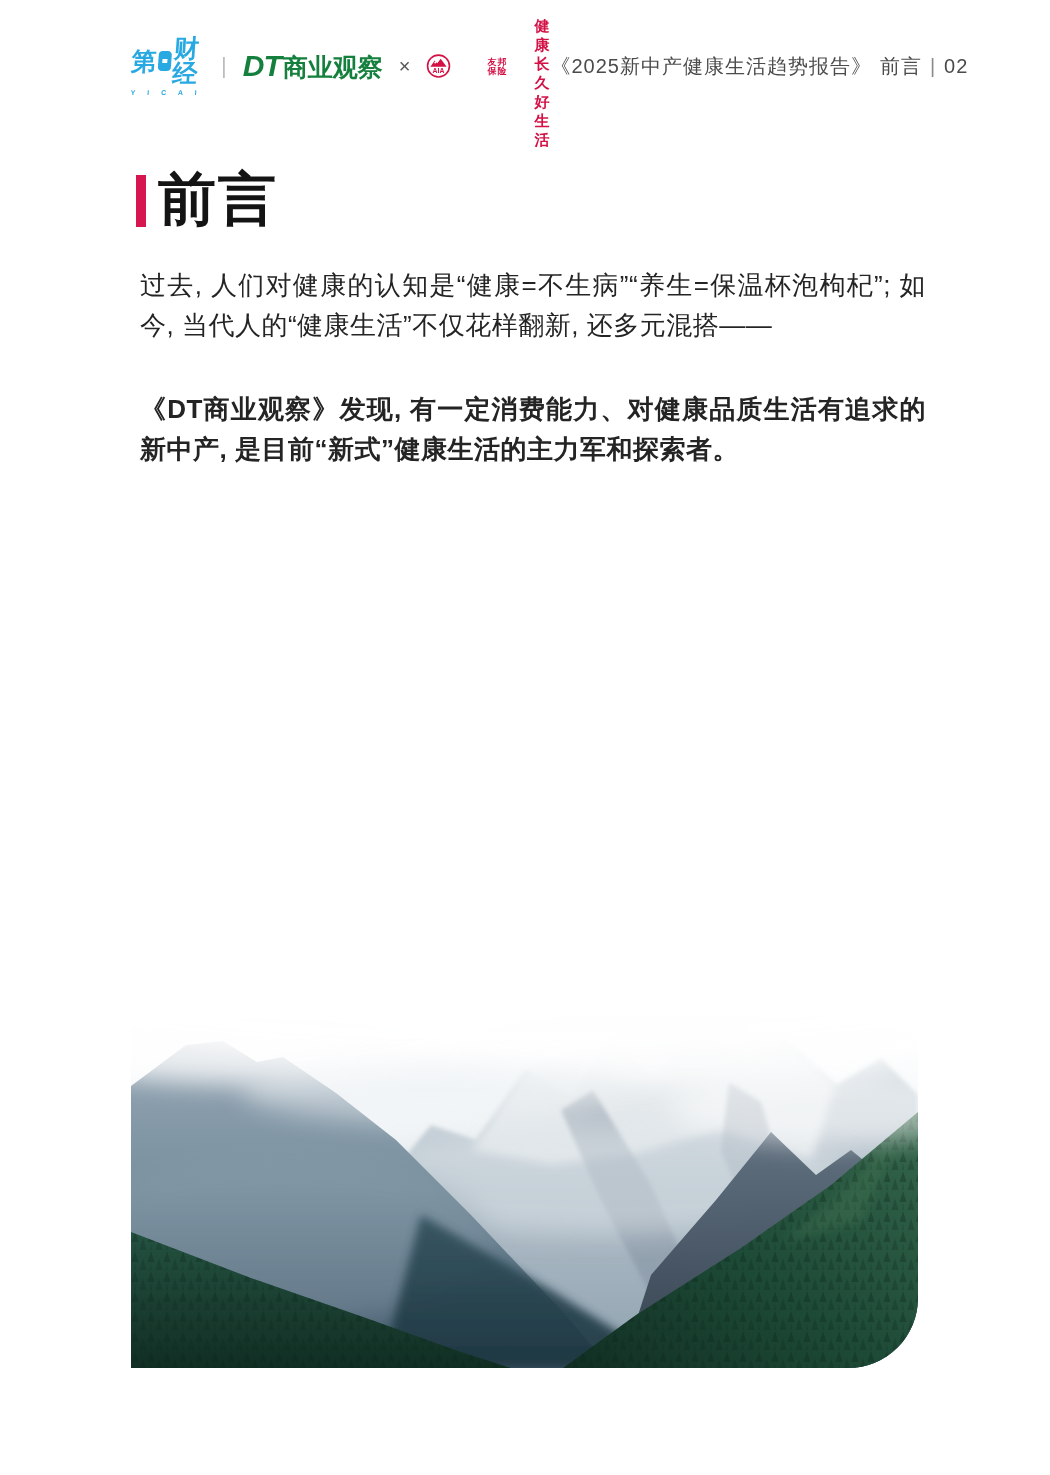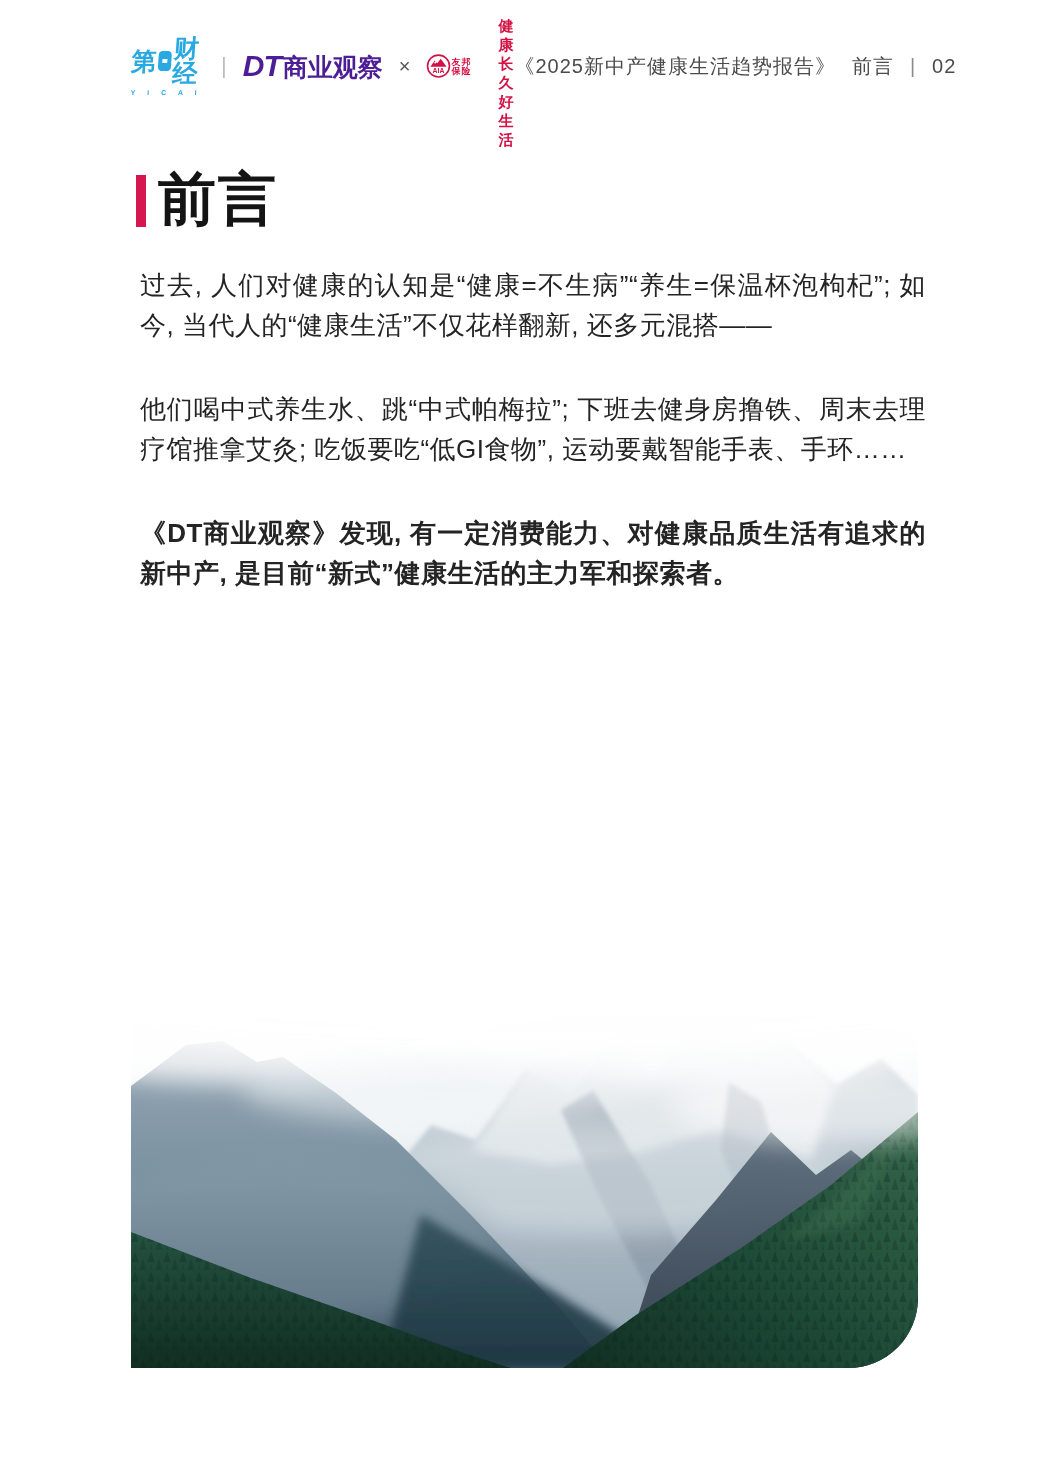--- a/index.html
+++ b/index.html
@@ -14,28 +14,28 @@
     position:absolute; top:34px; left:131px; right:125px; height:64px;
     display:flex; align-items:center;
   }
   .brand-left { display:flex; align-items:center; gap:14px; }
   .yicai { display:flex; flex-direction:column; align-items:center; line-height:1; transform:skewX(-4deg); }
   .yicai-row { display:flex; align-items:center; gap:2px; color:#29a9e1; font-weight:bold; font-size:25px; }
   .yicai-box { width:20px; height:20px; background:#29a9e1; border-radius:4px; position:relative; }
   .yicai-box::after { content:""; position:absolute; left:4px; right:4px; top:8px; height:4px; background:#fff; }
   .yicai-sub { font-size:7px; color:#29a9e1; letter-spacing:5px; margin-top:3px; font-weight:bold; }
   .hsep { color:#b9bcc0; font-size:22px; font-weight:300; padding:0 2px; }
-  .dtlogo { color:#4c1d95; font-size:25px; font-weight:bold; white-space:nowrap; }
+  .dtlogo { color:#15803d; font-size:25px; font-weight:bold; white-space:nowrap; }
   .dtlogo .dt { font-style:italic; font-size:30px; letter-spacing:-1px; margin-right:2px; }
   .cross { color:#555; font-size:20px; padding:0 2px; }
   .aia { display:flex; align-items:center; line-height:1; }
   .aia svg { display:block; }
-  .aia-name { font-size:9px; color:#d31145; font-weight:bold; margin-top:2px; letter-spacing:1px; }
+  .aia-name { font-size:9px; color:#d31145; font-weight:bold; margin-top:2px; letter-spacing:1px;margin-left:36px; }
   .aia-slogan { color:#d31145; font-size:15px; font-weight:bold; margin-left:8px; letter-spacing:1px;margin-top:34px; }
-  .brand-right { margin-left:auto; display:flex; align-items:center; gap:16px;
+  .brand-right { margin-left:auto; display:flex; align-items:center; gap:8px;
     color:#4b4b4b; font-size:20px; letter-spacing:1px; white-space:nowrap; }
   .brand-right .pipe { color:#8a8a8a; font-weight:300; }
 
   
   .headline { position:absolute; top:168px; left:136px; display:flex; align-items:flex-start; }
   .accent-bar { width:10px; height:52px; background:#d5164f; margin-top:7px; }
   .headline h1 { margin:0 0 0 12px; font-size:58px; line-height:62px; font-weight:bold; color:#141414; letter-spacing:2px; }
 
   
   .content { position:absolute; top:265px; left:140px; width:786px; color:#242424; }
@@ -98,21 +98,20 @@
     </div>
   </div>
 
   <div class="headline">
     <div class="accent-bar"></div>
     <h1>前言</h1>
   </div>
 
   <div class="content">
     <p>过去, 人们对健康的认知是“健康=不生病”“养生=保温杯泡枸杞”; 如今, 当代人的“健康生活”不仅花样翻新, 还多元混搭——</p>
-    <p>他们喝中式养生水、跳“中式帕梅拉”; 下班去健身房撸铁、周末去理疗馆推拿艾灸; 吃饭要吃“低GI食物”, 运动要戴智能手表、手环……</p>
     <p class="strong">《DT商业观察》发现, 有一定消费能力、对健康品质生活有追求的新中产, 是目前“新式”健康生活的主力军和探索者。</p>
   </div>
 
   <div class="photo">
     <svg viewBox="0 0 787 378" preserveAspectRatio="none">
       <defs>
         <linearGradient id="sky" x1="0" y1="0" x2="0" y2="1">
           <stop offset="0%" stop-color="#ffffff"></stop>
           <stop offset="35%" stop-color="#f3f6f8"></stop>
           <stop offset="70%" stop-color="#e2e9ec"></stop>

